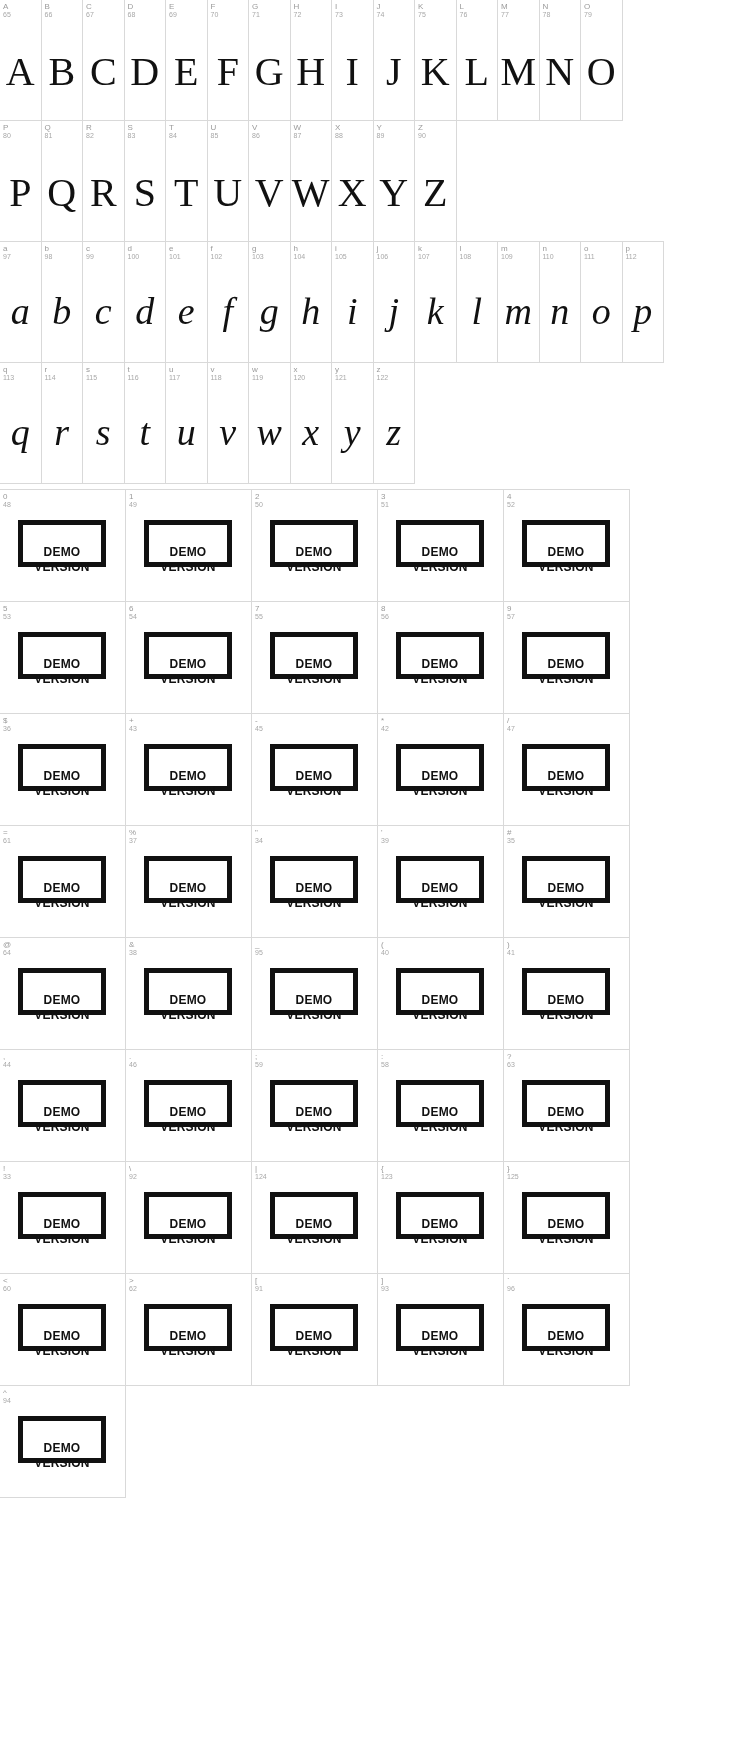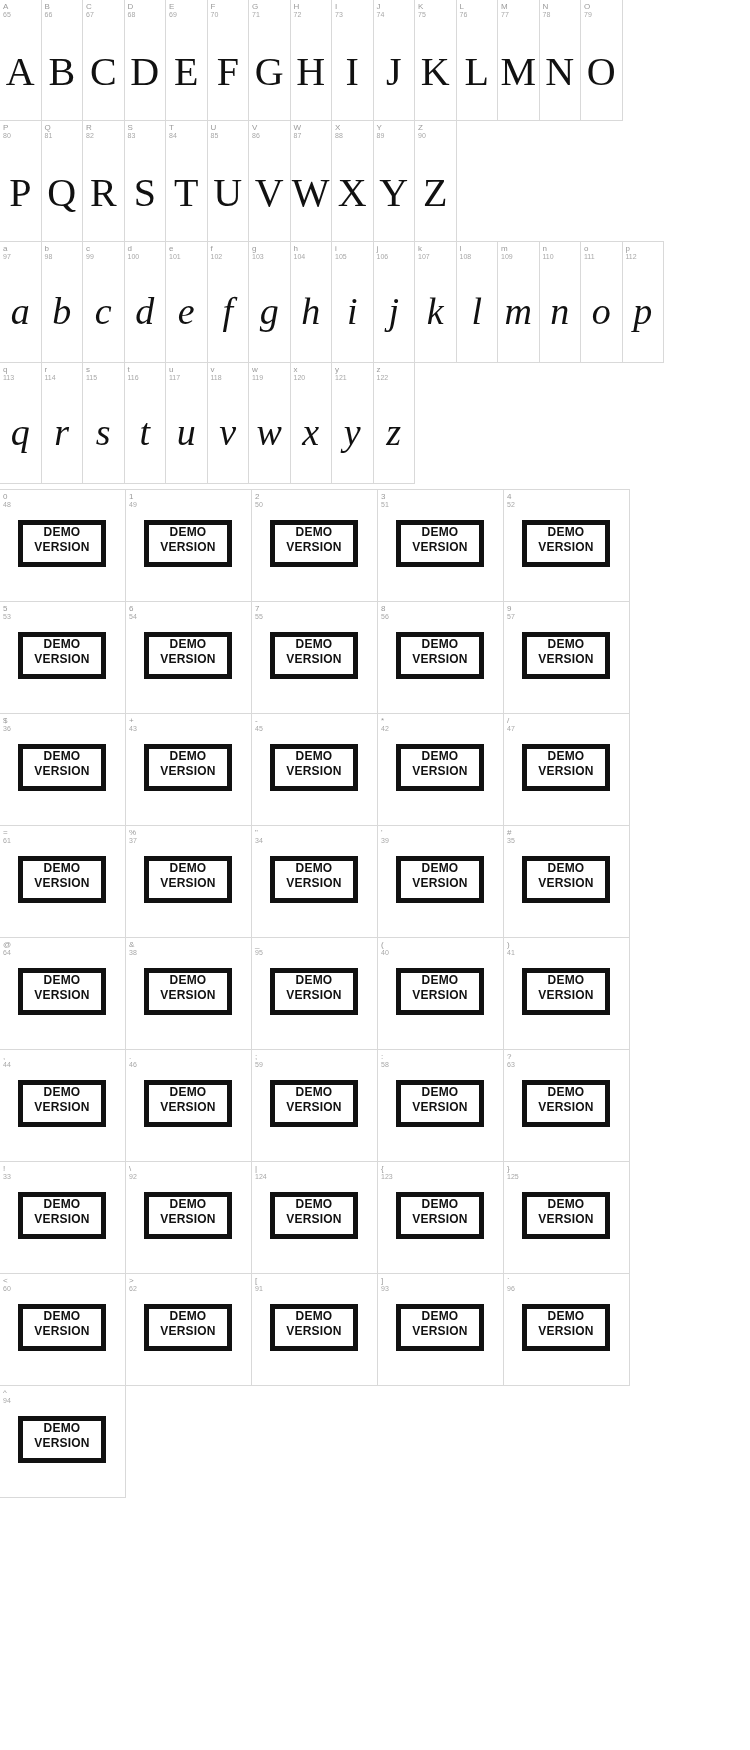--- a/index.html
+++ b/index.html
@@ -95,21 +95,21 @@
   .demo-box span {
     display: block;
     text-align: center;
     font-family: "Liberation Sans", sans-serif;
     font-weight: bold;
     font-size: 12px;
     line-height: 15px;
     letter-spacing: 0.2px;
     color: #111111;
   }
-  .demo-box .l1 { margin-top: 0; }
+  .demo-box .l1 { margin-top: 20px; }
   .spacer { height: 6px; width: 100%; }
 </style>
 </head>
 <body>
 
 <div class="page">
   <div id="rows-container">
       <div class="grid-block row-upper">
         <div class="cell">
           <div class="tag">A<span class="code">65</span></div>

